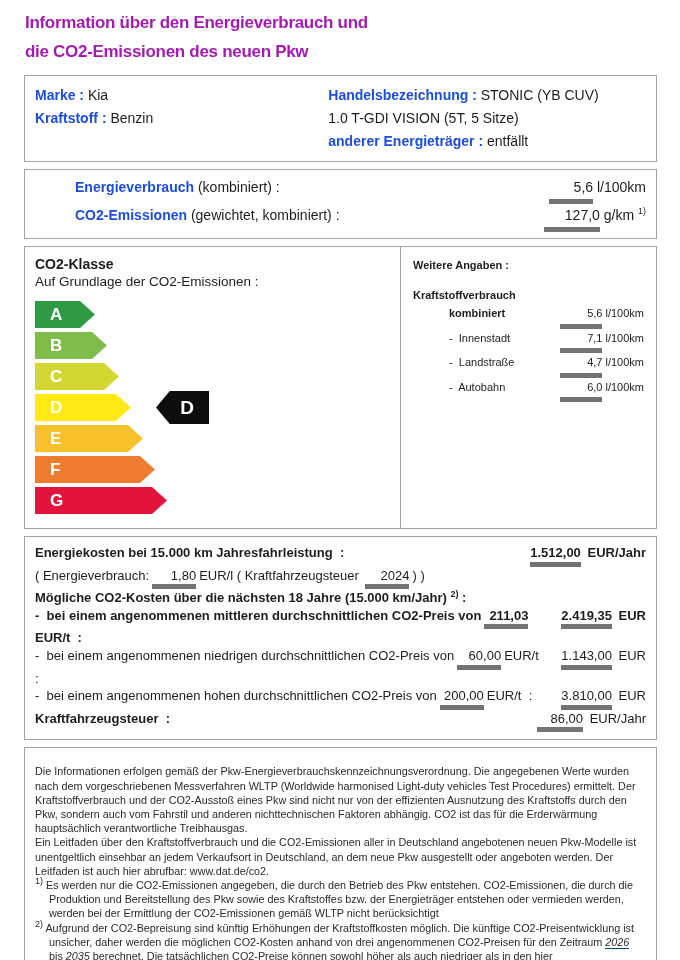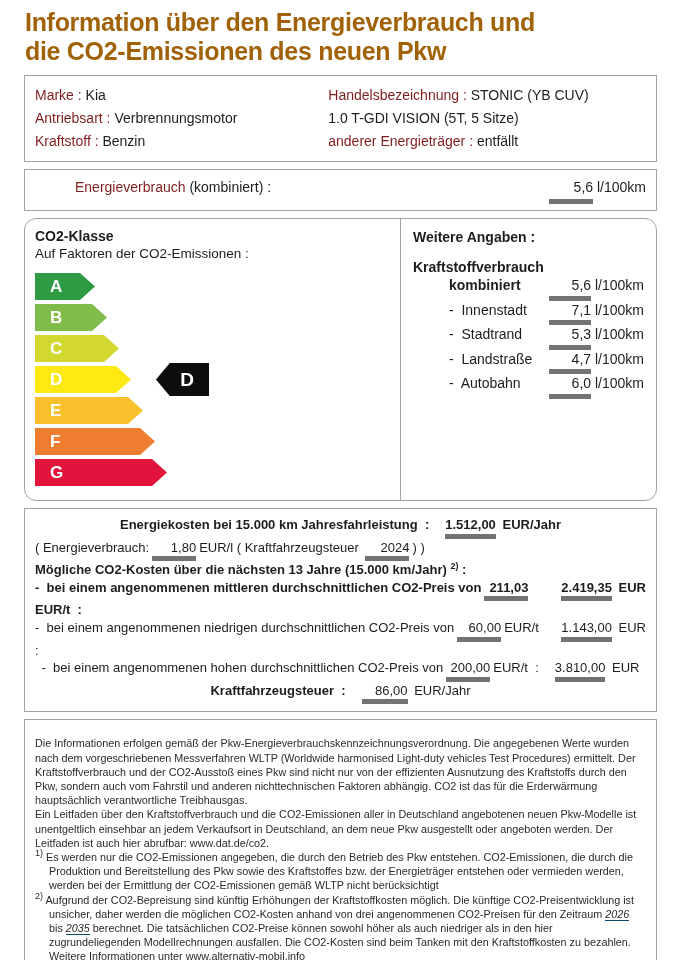--- a/index.html
+++ b/index.html
@@ -7,48 +7,48 @@
   body {
     width:680px; height:960px;
     background:#ffffff;
     font-family:"Liberation Sans", sans-serif;
     color:#1d1d1d;
     -webkit-font-smoothing:antialiased;
   }
   .page { padding:6px 23px 0 24px; }
 
   .title {
-    font-size:25px; line-height:29px; font-weight:bold;
-    color:#a16207; letter-spacing:-0.3px; margin:2px 0 9px 1px;
+    font-size:17px; line-height:29px; font-weight:bold;
+    color:#a21caf; letter-spacing:-0.3px; margin:2px 0 9px 1px;
   }
 
   .box {
     border:1px solid #a3a3a3;
     margin-bottom:7px;
     background:#fff;
   }
 
   
   .vehicle { display:flex; padding:8px 10px; font-size:14px; line-height:23px; }
   .vehicle .col-l { width:48%; }
   .vehicle .col-r { width:52%; }
-  b.lbl { font-weight:normal; color:#7f1d1d; }
+  b.lbl { font-weight:bold; color:#1d4ed8; }
 
   
   .energy { padding:6px 10px; font-size:14px; line-height:23px; }
   .erow { display:flex; justify-content:space-between; align-items:baseline;padding-left:40px; }
   .num {
     text-decoration:none; border-bottom:5px solid #737373;
     display:inline-block; min-width:44px; text-align:right; font-style:normal;
   }
   .num.wide { min-width:56px; }
   sup { font-size:9px; vertical-align:super; line-height:0; }
 
   
-  .classbox { display:flex; padding:0; min-height:270px;border-radius:12px; }
+  .classbox { display:flex; padding:0; min-height:270px; }
   .panel-left { width:376px; border-right:1px solid #a3a3a3; padding:8px 10px 10px 10px; position:relative; }
   .panel-left .hdr { font-size:14px; font-weight:bold; line-height:18px; }
   .panel-left .sub { font-size:13.5px; line-height:18px; }
   .chart { position:relative; margin-top:10px; }
   .class-arrow {
     height:27px; margin-bottom:4px;
     color:#fff; font-weight:bold; font-size:17px; line-height:27px;
     padding-left:15px;
     clip-path: polygon(0 0, calc(100% - 15px) 0, 100% 50%, calc(100% - 15px) 100%, 0 100%);
   }
@@ -62,31 +62,31 @@
   .class-marker {
     position:absolute; left:121px; top:90px;
     width:53px; height:33px;
     background:#0d0d0d; color:#fff;
     clip-path: polygon(0 50%, 26% 0, 100% 0, 100% 100%, 26% 100%);
     font-weight:bold; font-size:19px;
     display:flex; align-items:center; justify-content:center;
     padding-left:9px;
   }
 
-  .panel-right { flex:1; padding:9px 12px 8px 12px; font-size:14px; }
+  .panel-right { flex:1; padding:9px 12px 8px 12px; font-size:11px; }
   .panel-right .hdr { font-weight:bold; line-height:18px; margin-bottom:12px; }
   .panel-right .subhdr { font-weight:bold; line-height:18px; }
   .drow { display:flex; justify-content:space-between; align-items:baseline; line-height:19.5px;padding-left:36px; }
   .drow .dlabel { white-space:pre; }
   .drow .dval { white-space:nowrap; }
   .drow .num { min-width:42px; }
 
   
   .costs { padding:7px 10px; font-size:13px; line-height:17.6px; }
-  .crow { display:flex; justify-content:center; align-items:baseline;gap:13px; }
+  .crow { display:flex; justify-content:space-between; align-items:baseline;gap:13px; }
   .crow .cleft { white-space:pre-wrap; }
   .crow .cright { white-space:nowrap; }
   .bold { font-weight:bold; }
   .costs .num { min-width:46px; margin:0 3px; }
   .costs .num.price { min-width:44px; }
 
   
   .fine { padding:16px 10px 8px 10px; font-size:10.8px; line-height:14.2px; color:#2a2a2a; }
   .fine p { margin:0; }
   .fine .fn { padding-left:14px; text-indent:-14px; }
@@ -101,41 +101,44 @@
 <div class="page">
 
   <div class="title">
     <div>Information über den Energieverbrauch und</div>
     <div>die CO2-Emissionen des neuen Pkw</div>
   </div>
 
   <div class="box vehicle">
     <div class="col-l">
       <div><b class="lbl">Marke :</b> <span>Kia</span></div>
-      <div><b class="lbl">Antriebsart :</b> <span>Verbrennungsmotor</span></div>
       <div><b class="lbl">Kraftstoff :</b> <span>Benzin</span></div>
     </div>
     <div class="col-r">
       <div><b class="lbl">Handelsbezeichnung :</b> <span>STONIC (YB CUV)</span></div>
       <div>1.0 T-GDI VISION (5T, 5 Sitze)</div>
       <div><b class="lbl">anderer Energieträger :</b> <span>entfällt</span></div>
     </div>
   </div>
 
   <div class="box energy">
     <div class="erow">
       <span><b class="lbl">Energieverbrauch</b><span> (kombiniert)  :</span></span>
       <span><i class="num">5,6</i><span> l/100km</span></span>
     </div>
+    <div class="erow">
+      <span><b class="lbl">CO2-Emissionen</b><span> (gewichtet, kombiniert)  :</span></span>
+      <span><i class="num wide">127,0</i><span> g/km</span> <sup>1)</sup></span>
+    </div>
   </div>
 
   <div class="box classbox">
     <div class="panel-left">
       <div class="hdr">CO2-Klasse</div>
-      <div class="sub">Auf Faktoren der CO2-Emissionen  :</div>
+      <div class="sub">Auf Grundlage der CO2-Emissionen  :</div>
       <div class="chart">
         <div class="class-arrow" style="background: rgb(46, 155, 68);">A</div>
         <div class="class-arrow" style="background: rgb(127, 188, 74);">B</div>
         <div class="class-arrow" style="background: rgb(211, 216, 49);">C</div>
         <div class="class-arrow" style="background: rgb(255, 233, 18);">D</div>
         <div class="class-arrow" style="background: rgb(248, 193, 44);">E</div>
         <div class="class-arrow" style="background: rgb(238, 125, 47);">F</div>
         <div class="class-arrow" style="background: rgb(226, 20, 60);">G</div>
         <div class="class-marker" style="background: rgb(13, 13, 13);">D</div>
       </div>
@@ -145,44 +148,40 @@
       <div class="subhdr">Kraftstoffverbrauch</div>
       <div class="drow">
         <span class="dlabel subhdr">kombiniert</span>
         <span class="dval"><i class="num">5,6</i><span> l/100km</span></span>
       </div>
       <div class="drow">
         <span class="dlabel">-  Innenstadt</span>
         <span class="dval"><i class="num">7,1</i><span> l/100km</span></span>
       </div>
       <div class="drow">
-        <span class="dlabel">-  Stadtrand</span>
-        <span class="dval"><i class="num">5,3</i><span> l/100km</span></span>
-      </div>
-      <div class="drow">
         <span class="dlabel">-  Landstraße</span>
         <span class="dval"><i class="num">4,7</i><span> l/100km</span></span>
       </div>
       <div class="drow">
         <span class="dlabel">-  Autobahn</span>
         <span class="dval"><i class="num">6,0</i><span> l/100km</span></span>
       </div>
     </div>
   </div>
 
   <div class="box costs">
     <div class="crow bold">
       <span class="cleft">Energiekosten bei 15.000 km Jahresfahrleistung  :</span>
       <span class="cright"><i class="num">1.512,00</i><span> EUR/Jahr</span></span>
     </div>
     <div>
       <span>( Energieverbrauch:</span><i class="num price">1,80</i><span>EUR/l ( Kraftfahrzeugsteuer</span> <i class="num price">2024</i><span>) )</span>
     </div>
     <div class="bold">
-      <span>Mögliche CO2-Kosten über die nächsten 13 Jahre (15.000 km/Jahr)</span> <sup>2)</sup><span> :</span>
+      <span>Mögliche CO2-Kosten über die nächsten 18 Jahre (15.000 km/Jahr)</span> <sup>2)</sup><span> :</span>
     </div>
     <div class="crow bold">
       <span class="cleft"><span>-  bei einem angenommenen mittleren durchschnittlichen CO2-Preis von</span><i class="num price">211,03</i><span>EUR/t  :</span></span>
       <span class="cright"><i class="num">2.419,35</i><span> EUR</span></span>
     </div>
     <div class="crow">
       <span class="cleft"><span>-  bei einem angenommenen niedrigen durchschnittlichen CO2-Preis von</span><i class="num price">60,00</i><span>EUR/t  :</span></span>
       <span class="cright"><i class="num">1.143,00</i><span> EUR</span></span>
     </div>
     <div class="crow">

